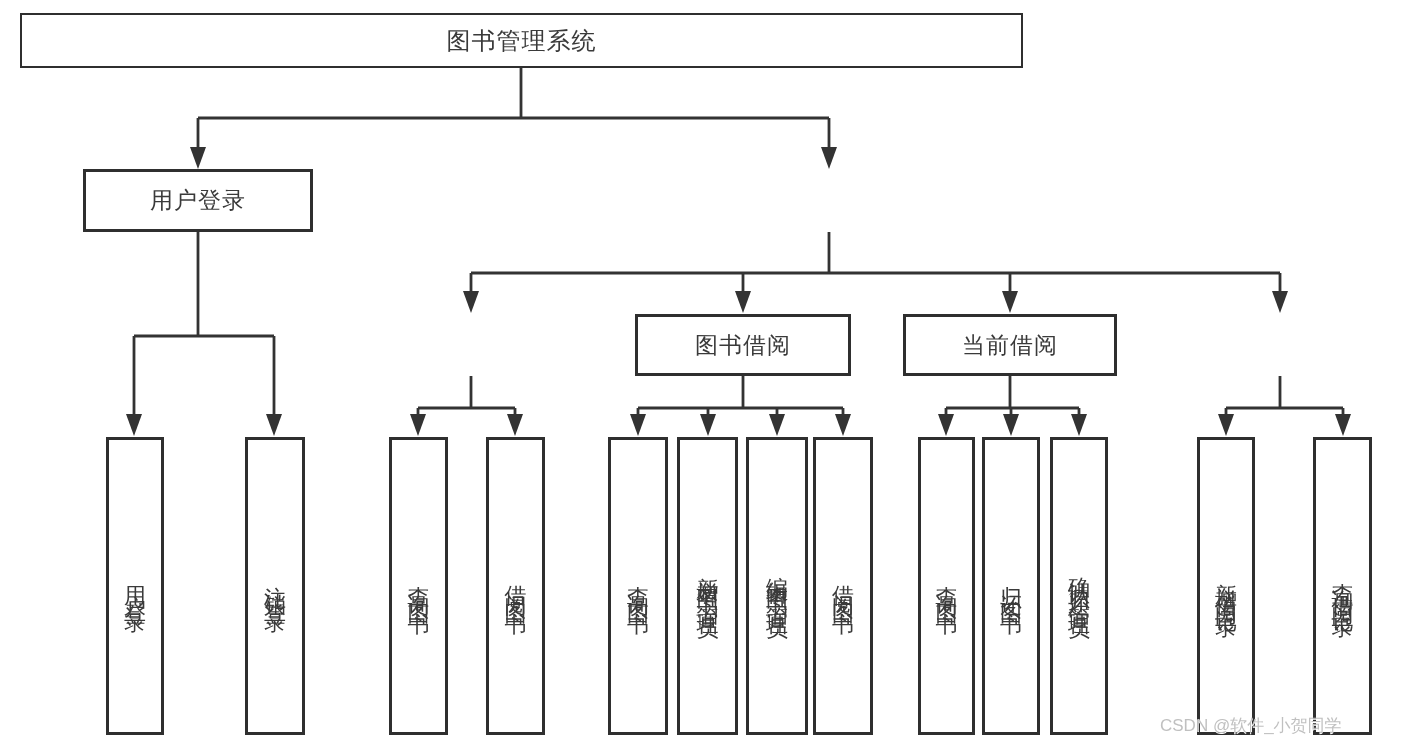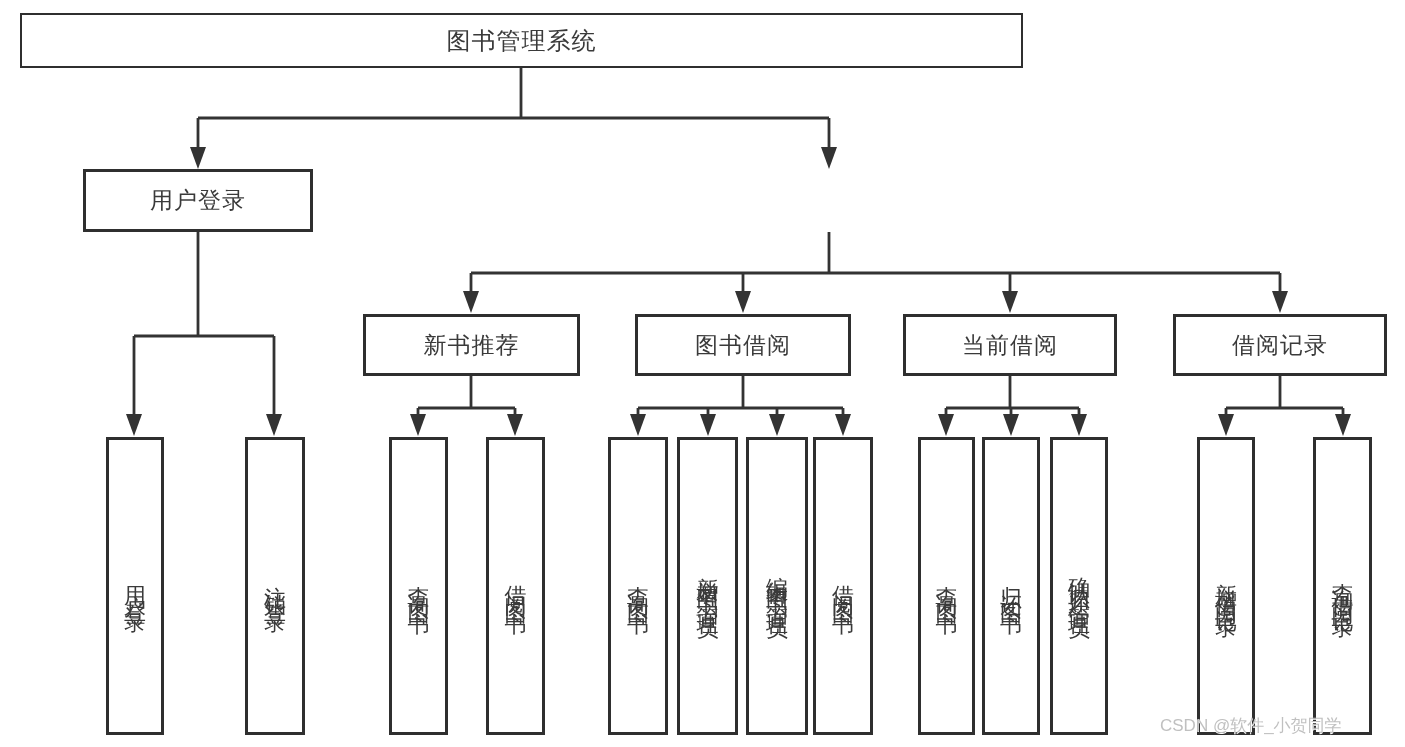--- a/index.html
+++ b/index.html
@@ -123,31 +123,25 @@
   </svg>
 
   <div class="node root" style="left:20px;top:13px;width:1003px;height:55px;">
     <span>图书管理系统</span>
   </div>
 
   <div class="node h" style="left:83px;top:169px;width:230px;height:63px;">
     <span>用户登录</span>
   </div>
 
-  <div class="node h" style="left:363px;top:314px;width:217px;height:62px;">
-    <span>新书推荐</span>
-  </div>
   <div class="node h" style="left:903px;top:314px;width:214px;height:62px;">
     <span>当前借阅</span>
   </div>
   <div class="node h" style="left:635px;top:314px;width:216px;height:62px;">
     <span>图书借阅</span>
-  </div>
-  <div class="node h" style="left:1173px;top:314px;width:214px;height:62px;">
-    <span>借阅记录</span>
   </div>
 
   <div class="node v" style="left:106px;top:437px;width:58px;height:298px;">
     <span class="vtext">用户登录</span>
   </div>
   <div class="node v" style="left:245px;top:437px;width:60px;height:298px;">
     <span class="vtext">注销登录</span>
   </div>
 
   <div class="node v" style="left:389px;top:437px;width:59px;height:298px;">

